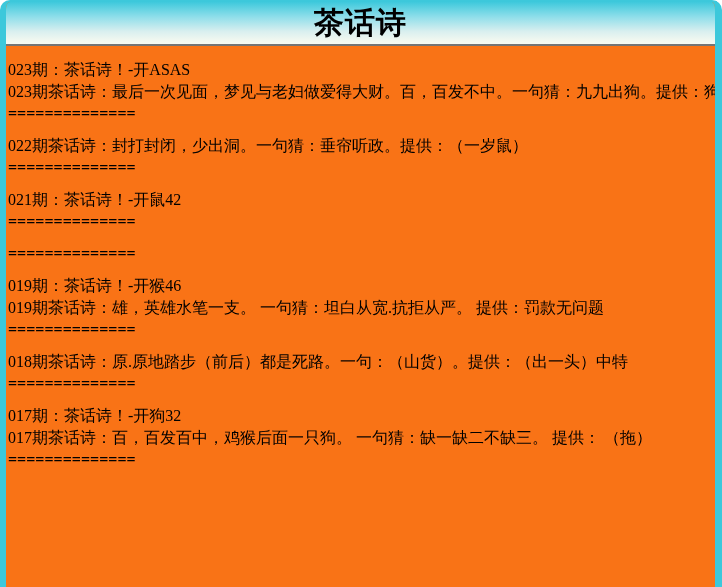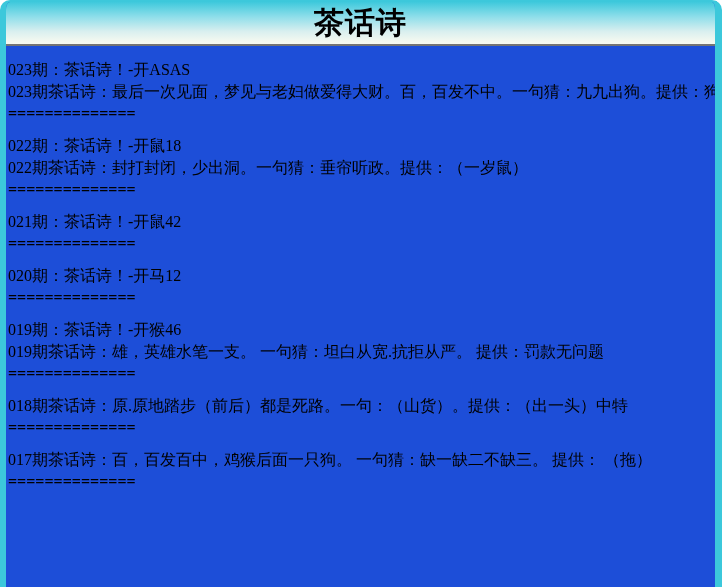--- a/index.html
+++ b/index.html
@@ -16,21 +16,21 @@
   .page-frame {
     box-sizing: border-box;
     width: 722px;
     height: 587px;
     border-left: 6px solid #3cc8db;
     border-right: 7px solid #3cc8db;
     border-top: 2px solid #3cc8db;
     border-top-left-radius: 10px;
     border-top-right-radius: 10px;
     overflow: hidden;
-    background: #1d4ed8;
+    background: #f97316;
   }
   .page-header {
     height: 42px;
     background: linear-gradient(180deg, #3ec9dc 0%, #8edeea 35%, #d9efef 70%, #f2f8f0 92%, #f7faf2 100%);
     border-bottom: 2px solid #757575;
     display: flex;
     align-items: center;
     justify-content: center;
   }
   .page-title {
@@ -68,44 +68,43 @@
     <h1 class="page-title">茶话诗</h1>
   </div>
   <div class="entry-list">
   <div class="entry">
     <div class="entry-line1">023期：茶话诗！-开ASAS</div>
     <div class="entry-line2">023期茶话诗：最后一次见面，梦见与老妇做爱得大财。百，百发不中。一句猜：九九出狗。提供：狗</div>
     <div class="entry-separator">==============</div>
   </div>
 
   <div class="entry">
-    <div class="entry-line1">022期：茶话诗！-开鼠18</div>
     <div class="entry-line2">022期茶话诗：封打封闭，少出洞。一句猜：垂帘听政。提供：（一岁鼠）</div>
     <div class="entry-separator">==============</div>
   </div>
 
   <div class="entry">
     <div class="entry-line1">021期：茶话诗！-开鼠42</div>
     <div class="entry-separator">==============</div>
   </div>
 
   <div class="entry">
-    <div class="entry-line1">020期：茶话诗！-开马12</div>
     <div class="entry-separator">==============</div>
   </div>
 
   <div class="entry">
     <div class="entry-line1">019期：茶话诗！-开猴46</div>
     <div class="entry-line2">019期茶话诗：雄，英雄水笔一支。 一句猜：坦白从宽.抗拒从严。 提供：罚款无问题</div>
     <div class="entry-separator">==============</div>
   </div>
 
   <div class="entry">
     <div class="entry-line2">018期茶话诗：原.原地踏步（前后）都是死路。一句：（山货）。提供：（出一头）中特</div>
     <div class="entry-separator">==============</div>
   </div>
 
   <div class="entry">
+    <div class="entry-line1">017期：茶话诗！-开狗32</div>
     <div class="entry-line2">017期茶话诗：百，百发百中，鸡猴后面一只狗。 一句猜：缺一缺二不缺三。 提供： （拖）</div>
     <div class="entry-separator">==============</div>
   </div>
 </div>
 </div>
 
 </body></html>

